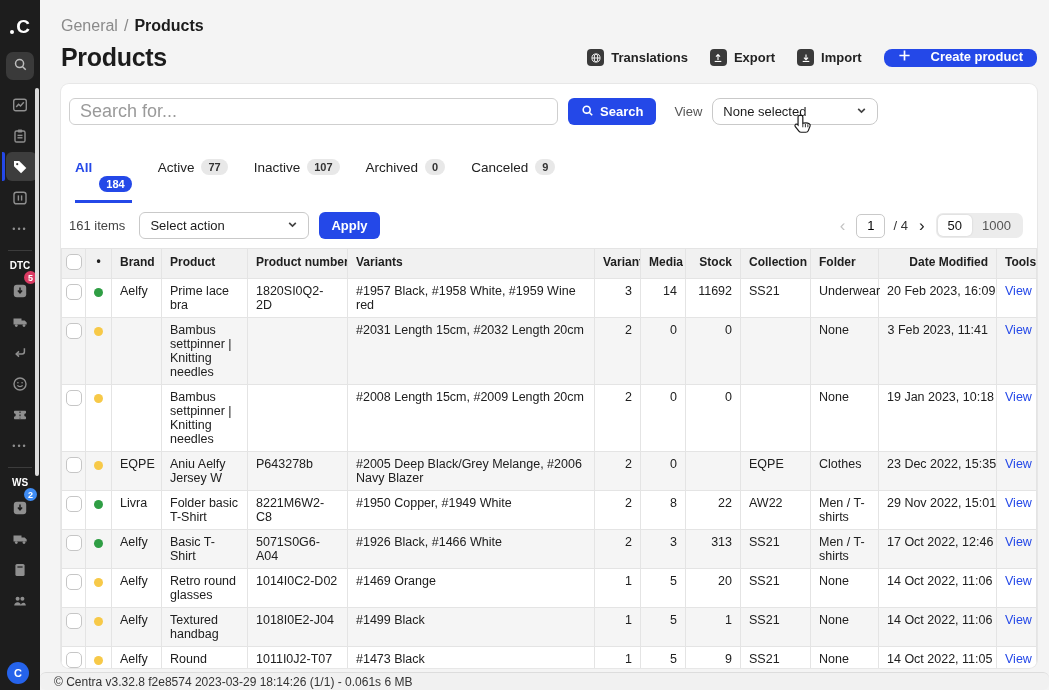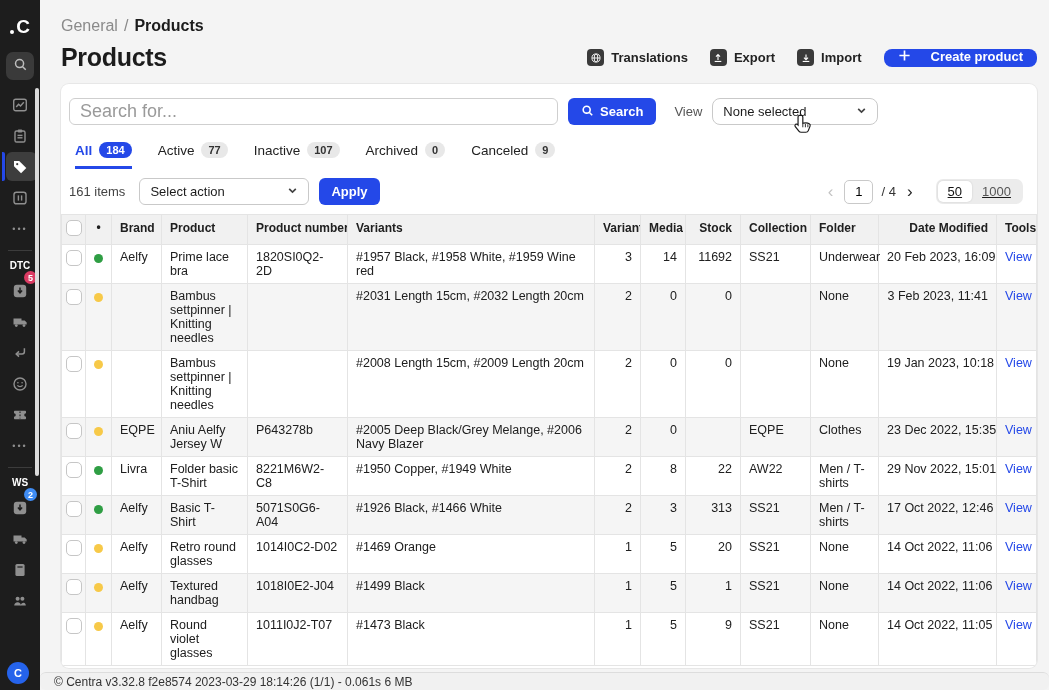--- a/index.html
+++ b/index.html
@@ -55,32 +55,32 @@
   .search-input::placeholder { color:#9a9a9a; }
   .search-btn { margin-left:10px; display:flex; align-items:center; gap:6px; background:var(--accent); color:#fff; border:none; border-radius:6px; height:27px; padding:0 13px; font-size:13px; font-weight:bold; font-family:inherit; cursor:pointer; }
   .view-label { margin-left:18px; font-size:13px; color:#555; }
   .dropdown { margin-left:10px; display:flex; align-items:center; justify-content:space-between; border:1px solid #c9c9c9; border-radius:8px; height:27px; padding:0 10px; font-size:13px; color:#1c1c1c; cursor:pointer; background:#fff; }
   .dd-view { width:166px; }
   
   .tabs { display:flex; gap:26px; padding:17px 8px 0 14px; }
   .tab { display:flex; align-items:center; gap:7px; font-size:13.5px; color:#222; padding-bottom:8px; cursor:pointer; border-bottom:3px solid transparent; }
   .tab.active { color:var(--accent); font-weight:bold; border-bottom-color:var(--accent); }
   .tab-badge { background:#e8e8e8; color:#333; border-radius:9px; font-size:11px; font-weight:bold; padding:2px 7px; }
-  .tab.active .tab-badge { background:var(--accent); color:#fff; }
+  .tab.active .tab-badge { background:var(--accent); color:#fff;margin-top:34px; }
   
   .toolbar { display:flex; align-items:center; padding:9px 14px 9px 8px; }
   .items-count { font-size:13px; color:#444; }
   .dd-action { width:170px; margin-left:14px; border-radius:6px; }
   .apply-btn { margin-left:10px; background:var(--accent); color:#fff; border:none; border-radius:6px; height:27px; padding:0 12px; font-size:13px; font-weight:bold; font-family:inherit; cursor:pointer; }
   .pagination { margin-left:auto; display:flex; align-items:center; gap:8px; }
   .pg-arrow { font-size:17px; color:#222; cursor:pointer; padding:0 3px; line-height:1; }
   .pg-arrow.disabled { color:#c3c3c3; cursor:default; }
   .pg-input { width:29px; height:24px; border:1px solid #c9c9c9; border-radius:5px; text-align:center; font-size:13px; font-family:inherit; }
   .pg-of { font-size:13px; color:#333; }
-  .pg-size { display:flex; background:#ececec; border-radius:7px; padding:2px; margin-left:12px;text-decoration:underline; }
+  .pg-size { display:flex; background:#ececec; border-radius:7px; padding:2px; margin-left:0; }
   .pg-size .seg { font-size:13px; padding:3px 10px; border-radius:5px; color:#555; cursor:pointer; }
   .pg-size .seg.selected { background:#fff; color:#111; box-shadow:0 0 2px rgba(0,0,0,0.15); }
   
   table { border-collapse:collapse; width:100%; table-layout:fixed; font-size:12.5px; }
   th, td { border:1px solid #e4e4e4; padding:5px 8px; vertical-align:top; text-align:left; color:#202020; }
   thead th { background:#f1f1f1; font-size:12px; font-weight:bold; padding:6px 8px; white-space:nowrap; overflow:hidden; }
   tr.alt td { background:#f5f5f5; }
   .c-check, .c-dot { text-align:center; padding:5px 2px; }
   th.c-check { padding-top:5px; }
   .num { text-align:right; white-space:nowrap; }

